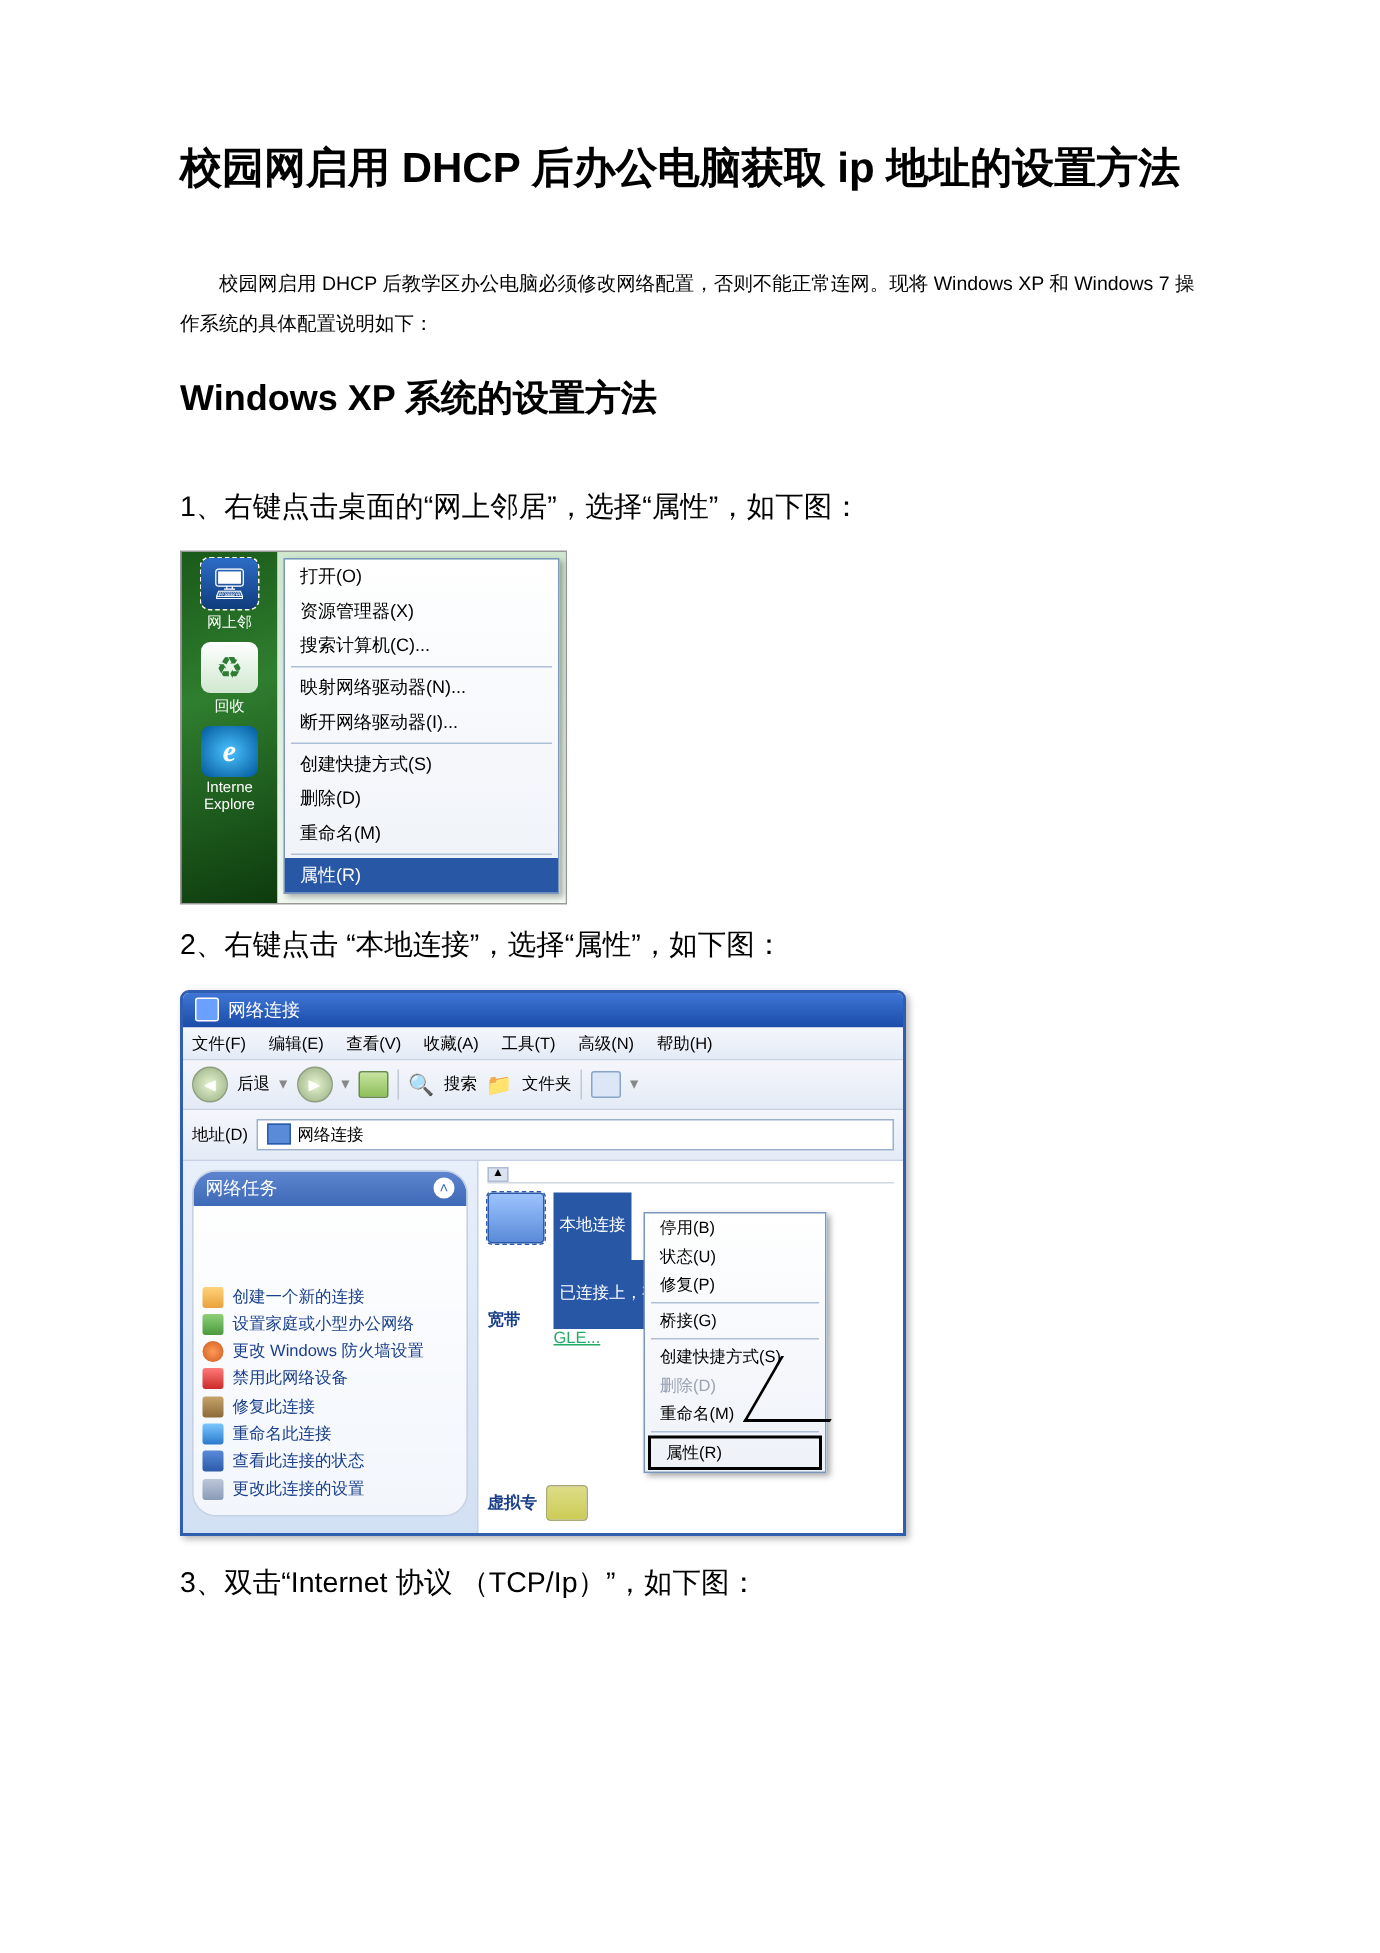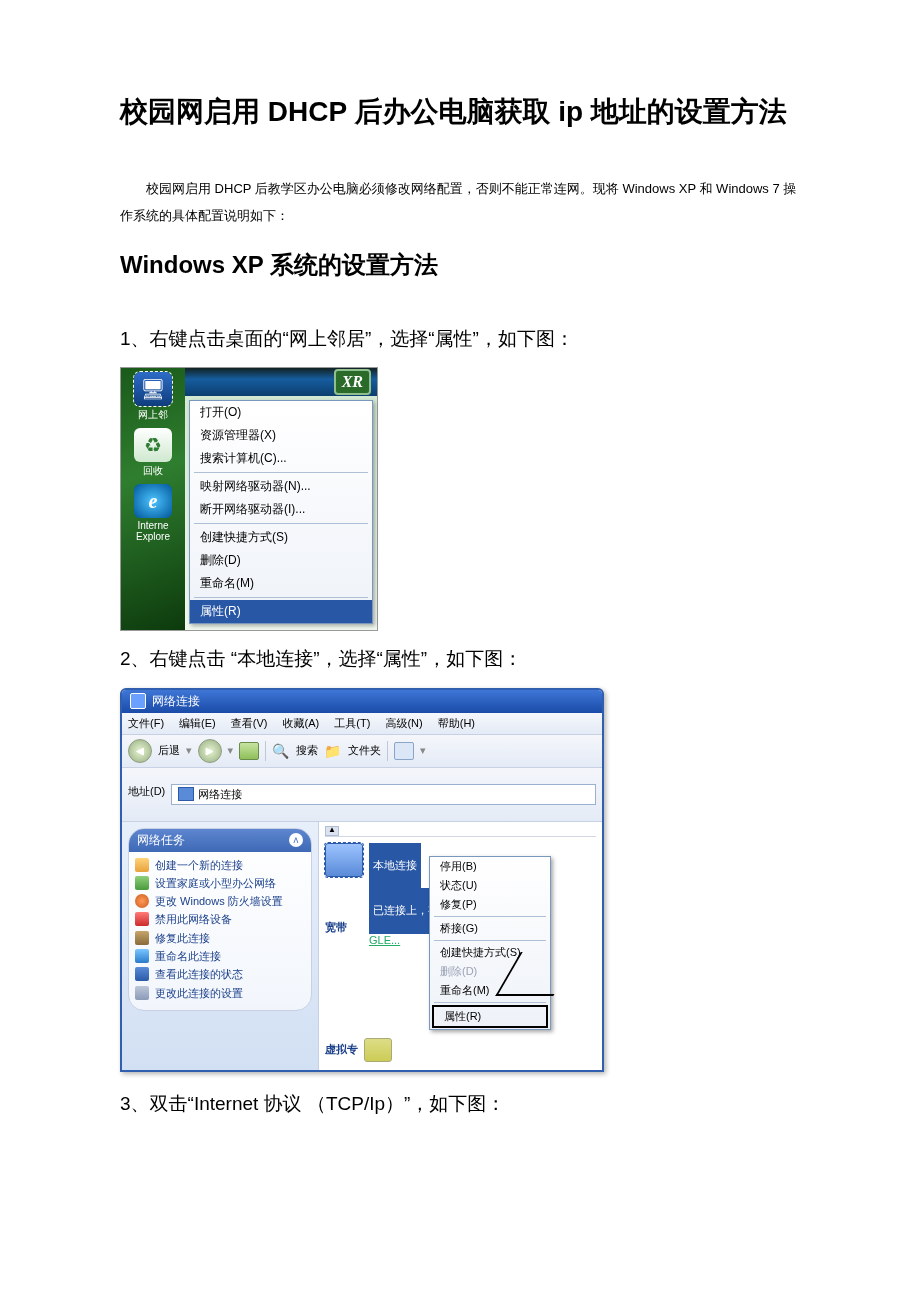--- a/index.html
+++ b/index.html
@@ -165,22 +165,22 @@
   }
   .tbtn.disabled { filter: grayscale(.6) brightness(1.2); }
   .tsep { width:1px;height:20px;background:#c0c8d6; }
   .tico { width:18px;height:16px;display:inline-block; }
   .tico.up { background:linear-gradient(#c7e3a0,#8fbf5a); border:1px solid #6b8b4a; border-radius:2px; position:relative; }
   .tico.search::before{content:"🔍";font-size:14px;}
   .tico.folder::before{content:"📁";font-size:14px;}
   .tico.view { background:#dbe7f7;border:1px solid #8aa4c8;border-radius:2px; }
   .addrbar {
     background: linear-gradient(#f4f6fb,#e4ebf6);
-    padding: 16px 6px;
-    display:flex; align-items:flex-start; gap:6px;
+    padding: 6px 6px;
+    display:flex; align-items:center; gap:6px;
     border-bottom:1px solid #c6d2e4;
   }
   .addrfield {
     flex:1; background:#fff; border:1px solid #9bb0cf; padding:2px 6px;
     display:flex;align-items:center;gap:4px;
   }
   .addrfield .nic { width:14px;height:12px;background:#5a8bd8;border:1px solid #2a5aa8; }
   .wbody {
     display:flex;
   }
@@ -201,20 +201,21 @@
     padding:3px 8px;
     font-size:12px;
     display:flex;justify-content:space-between;align-items:center;
   }
   .panel-hd .chev {
     width:14px;height:14px;border-radius:50%;background:#fff;color:#3e69b6;
     display:inline-flex;align-items:center;justify-content:center;font-size:10px;
   }
   .panel-body {
     padding:4px 6px 8px 6px;
+    margin-top:48px;
   }
   .task {
     display:flex;align-items:flex-start;gap:6px;
     padding:2px 0;
     color:#1a3f8a;
     line-height:1.3;
   }
   .task .ti { width:14px;height:14px;flex:0 0 14px;border-radius:2px;display:inline-block; }
   .ti.c1{background:linear-gradient(#ffd27a,#e8a23c);}
   .ti.c2{background:linear-gradient(#8fd07a,#4a9a3c);}
@@ -309,23 +310,20 @@
         <div class="gl gl-rec">♻</div>
         <span>回收</span>
       </div>
       <div class="dicon">
         <div class="gl gl-ie">e</div>
         <span>Interne</span>
         <span>Explore</span>
       </div>
     </div>
     <div class="shot1-right">
-      <div class="shot1-top">
-        <span class="xr-badge">XR</span>
-      </div>
       <div class="ctxmenu">
         <div class="mi">打开(O)</div>
         <div class="mi">资源管理器(X)</div>
         <div class="mi">搜索计算机(C)...</div>
         <div class="sep"></div>
         <div class="mi">映射网络驱动器(N)...</div>
         <div class="mi">断开网络驱动器(I)...</div>
         <div class="sep"></div>
         <div class="mi">创建快捷方式(S)</div>
         <div class="mi">删除(D)</div>

